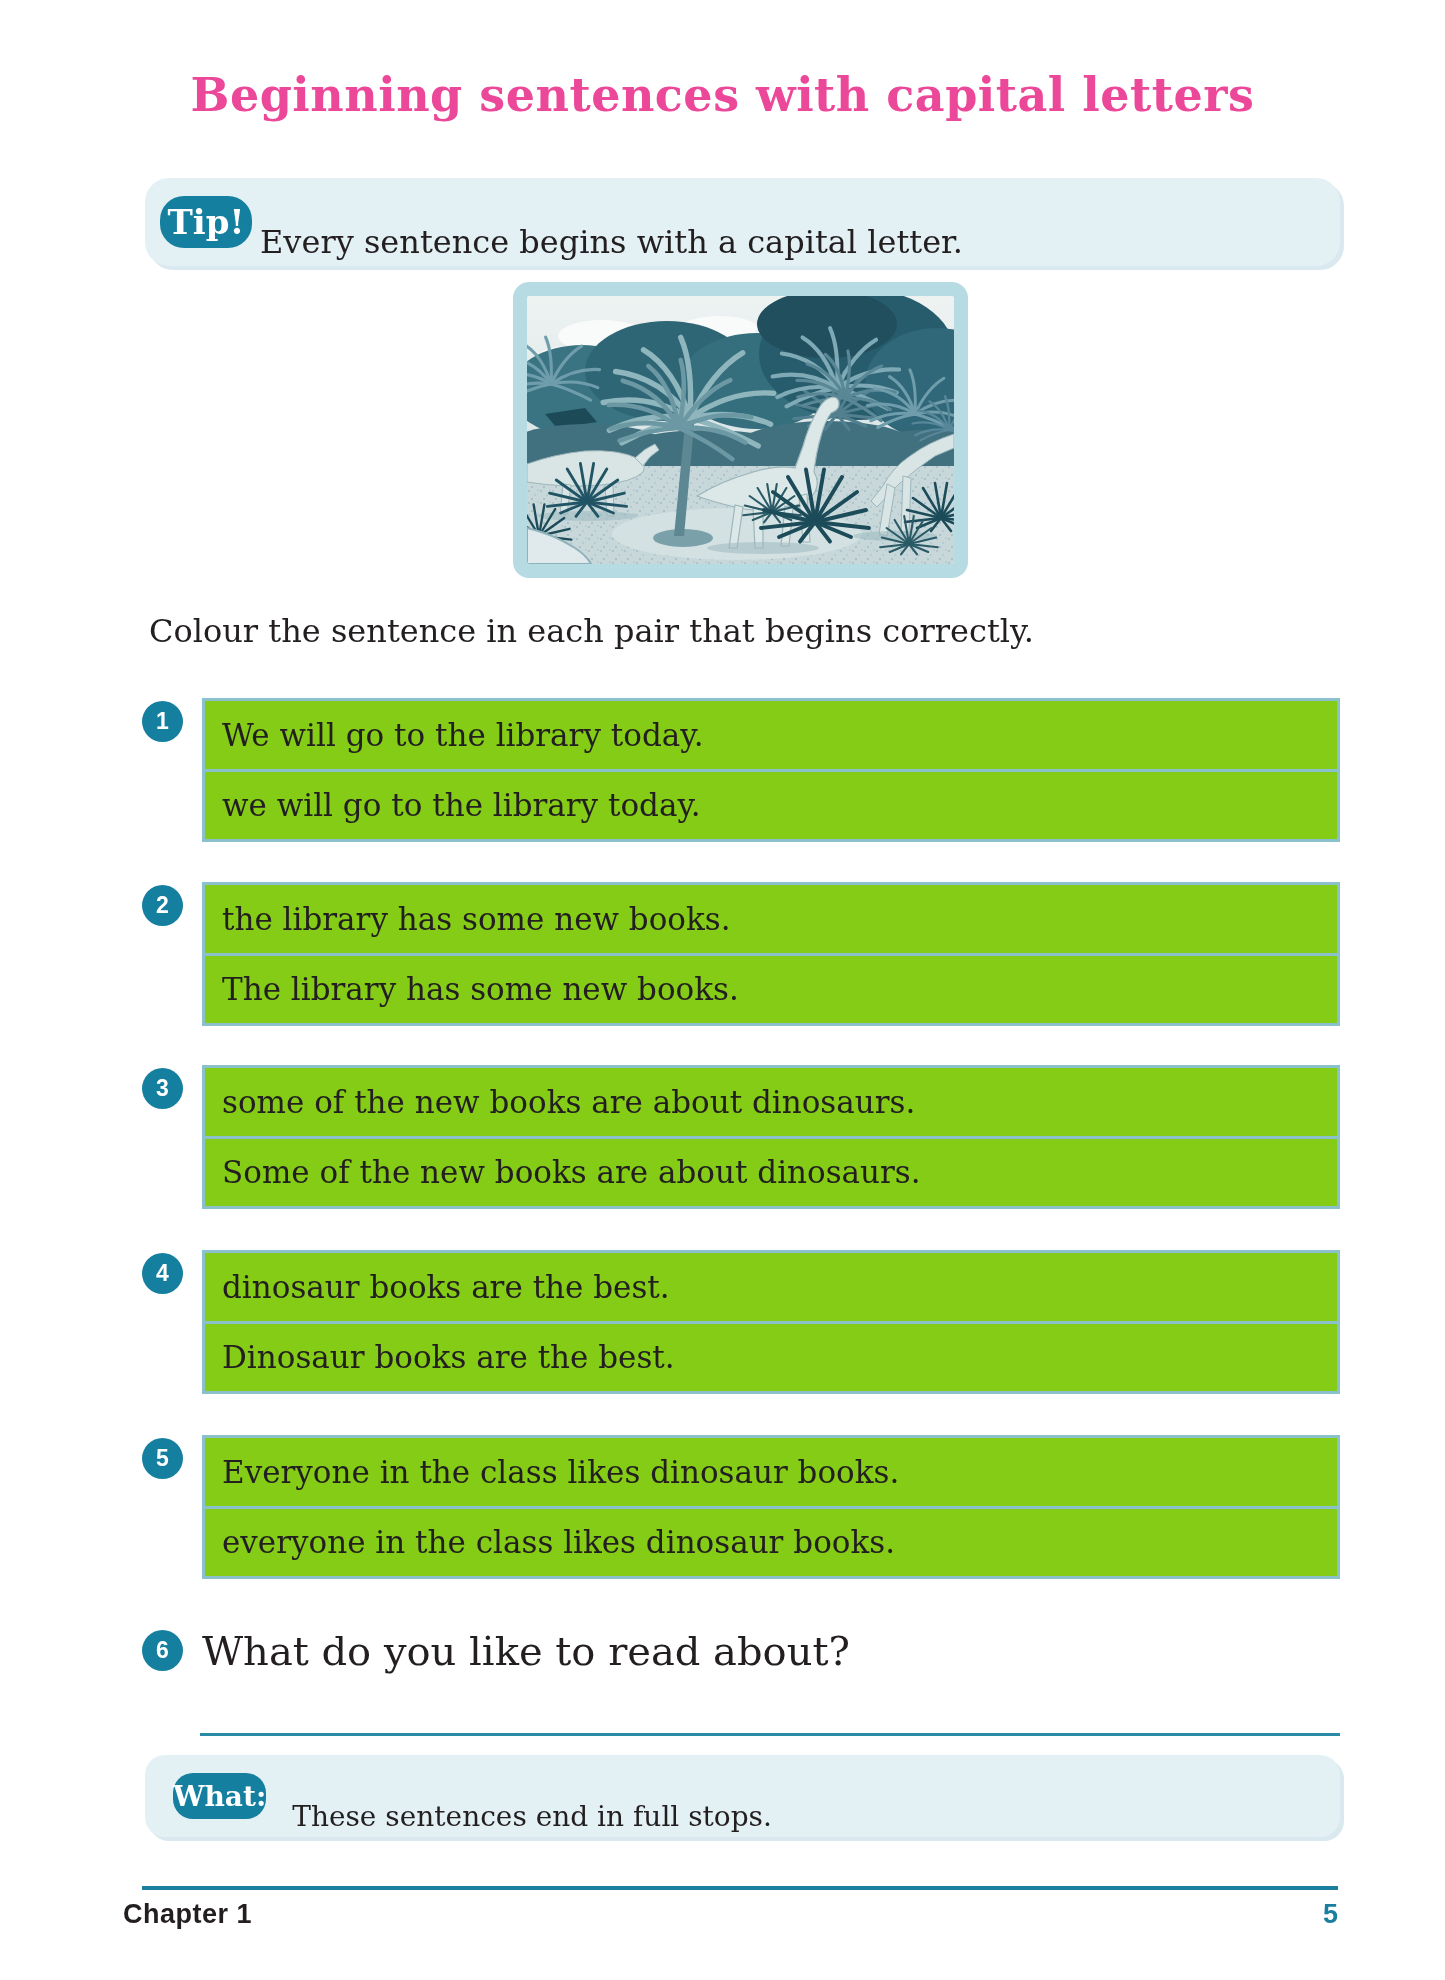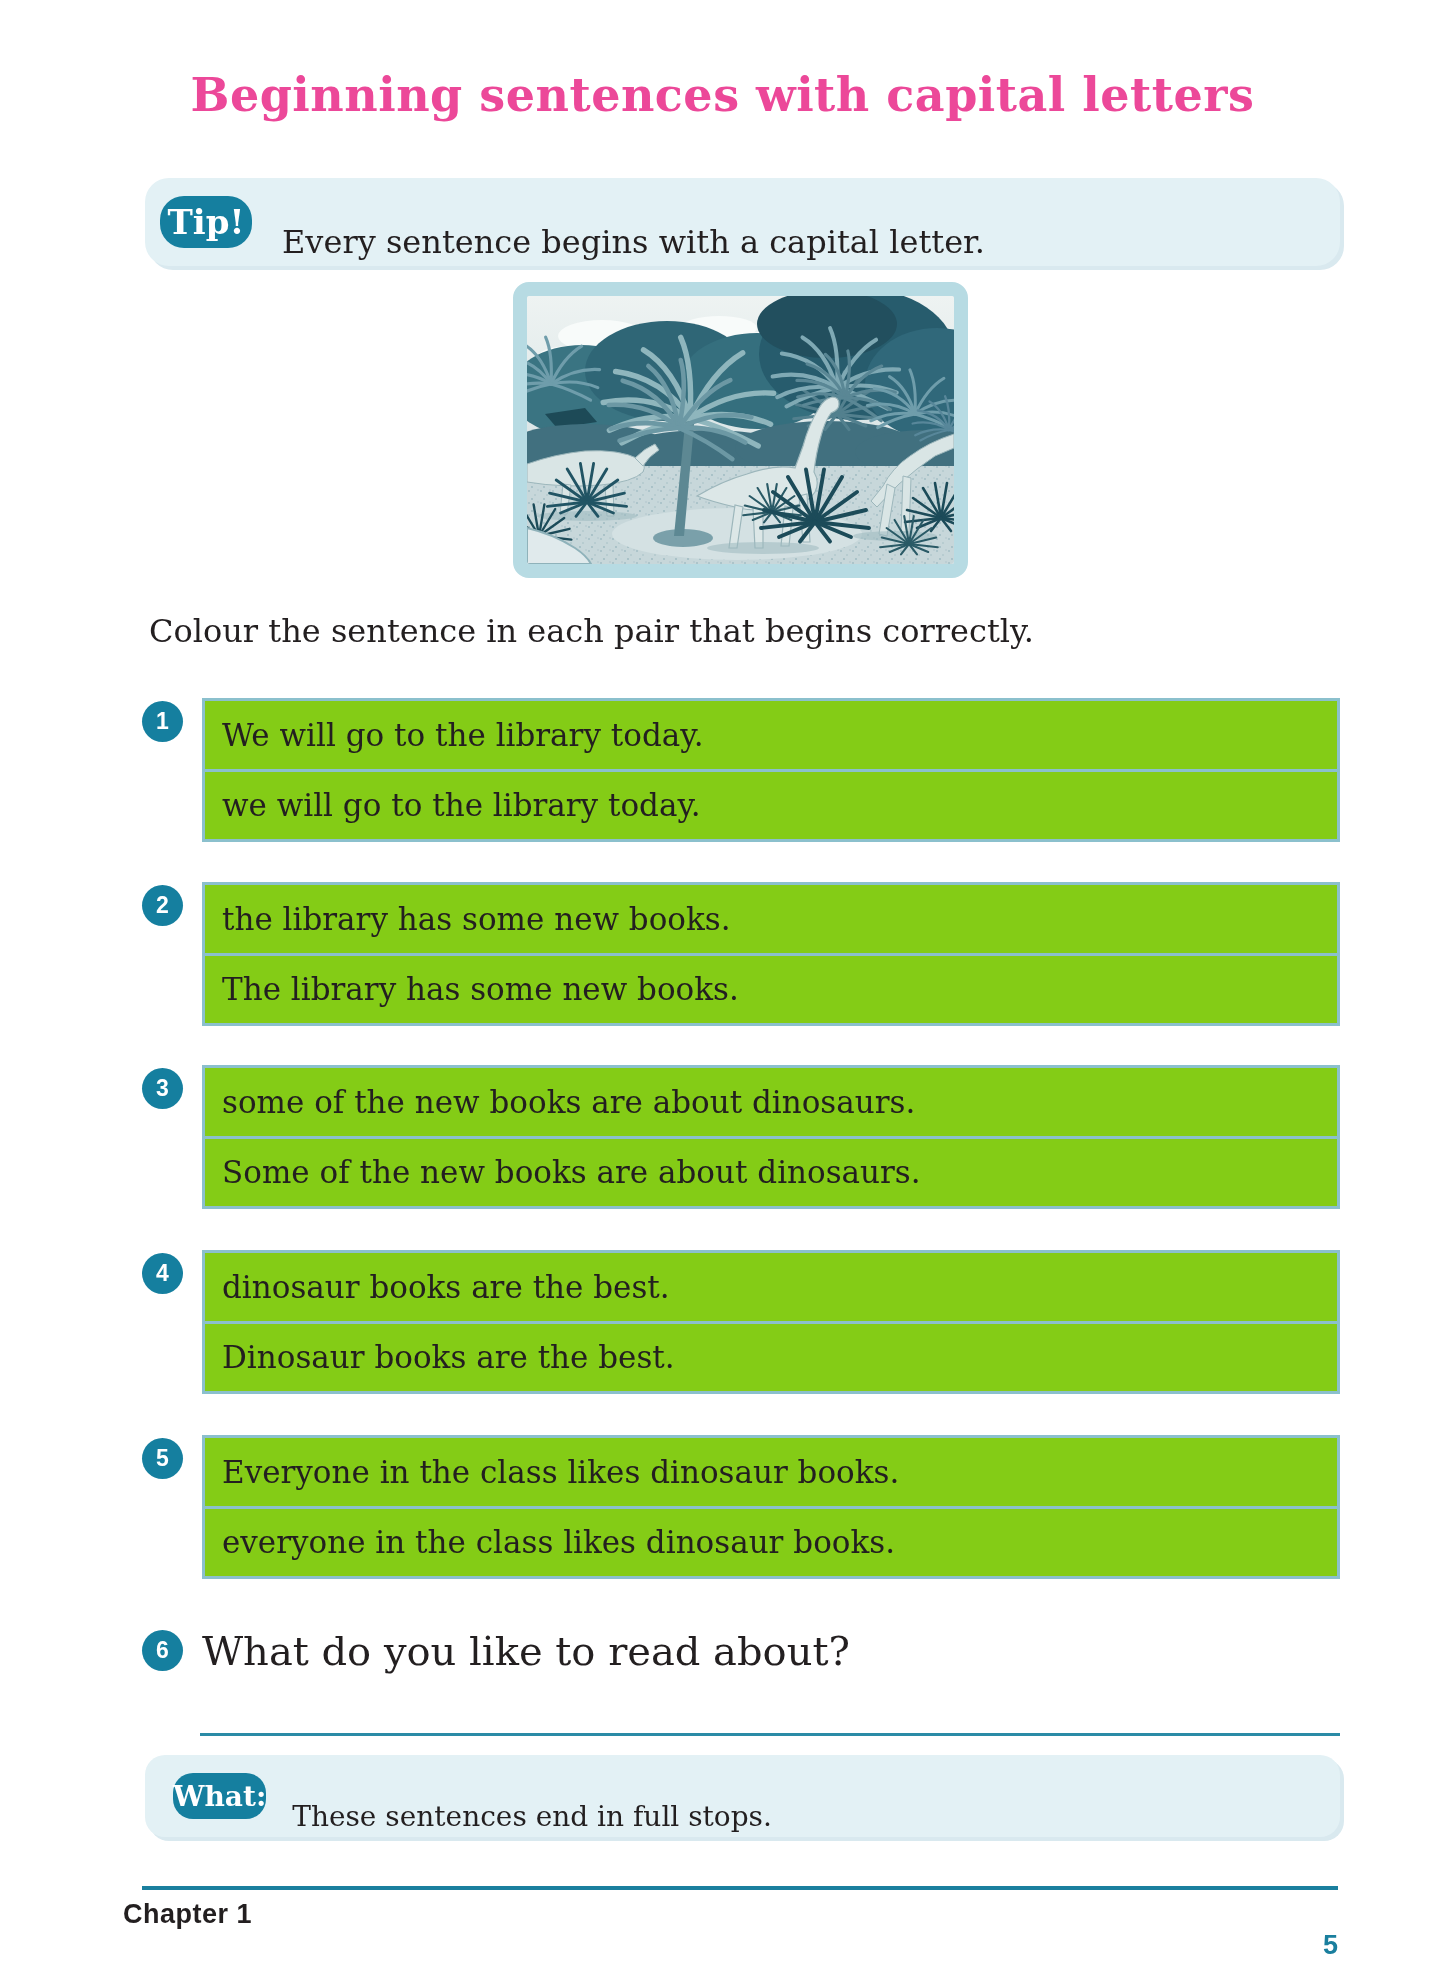--- a/index.html
+++ b/index.html
@@ -18,21 +18,21 @@
     letter-spacing:.5px;
   }
   
   .callout{
     position:absolute;left:145px;width:1195px;
     background:#e3f1f5;border-radius:24px;
     display:flex;align-items:center;
     box-shadow:4px 4px 0 #d9e9ef;
     box-sizing:border-box;
   }
-  .tip{top:178px;height:88px;padding-left:15px;gap:30px;}
+  .tip{top:178px;height:88px;padding-left:15px;gap:8px;}
   .note{top:1755px;height:82px;padding-left:28px;gap:26px;border-radius:20px;}
   .badge-pill{
     background:#157f9f;color:#ffffff;font-weight:700;
     display:inline-flex;align-items:center;justify-content:center;
     flex:0 0 auto;
   }
   .tip-badge{min-width:92px;height:52px;border-radius:24px;font-size:34px;}
   .note-badge{min-width:86px;height:46px;border-radius:20px;font-size:28px;}
   .callout-text{font-size:32px;margin-top:40px;}
   .note .callout-text{font-size:28px;}
@@ -81,21 +81,21 @@
     background:#2a8ba6;cursor:text;
   }
   
   .footer-rule{
     position:absolute;left:142px;top:1886px;width:1196px;height:4px;
     background:#1a7f9e;
   }
   .footer-row{
     position:absolute;left:123px;top:1899px;width:1215px;
     display:flex;align-items:baseline;
-    font-family:"Liberation Sans",sans-serif;font-weight:700;font-size:27px;flex-direction:column;
+    font-family:"Liberation Sans",sans-serif;font-weight:700;font-size:27px;
   }
   .chapter-label{color:#231f20;letter-spacing:.5px;}
   .chapter-title{color:#1a7f9e;letter-spacing:1px;margin-left:22px;}
   .page-number{color:#1a7f9e;margin-left:auto;}
 </style>
 </head>
 <body>
 
 <div class="page">
 

